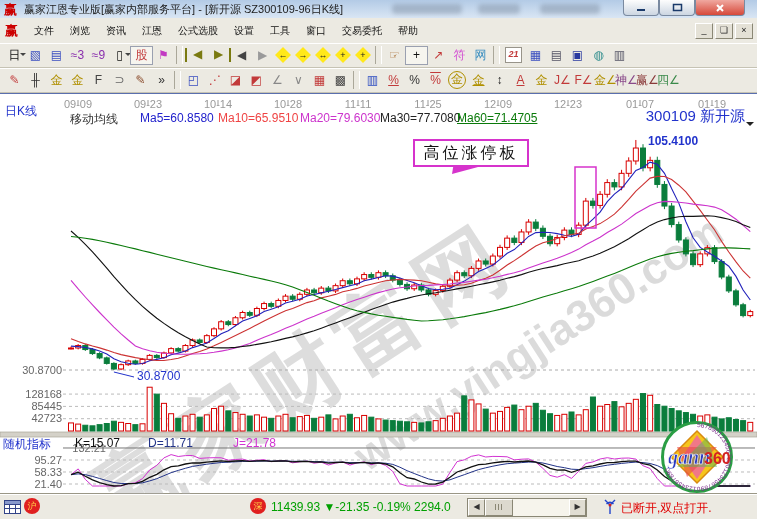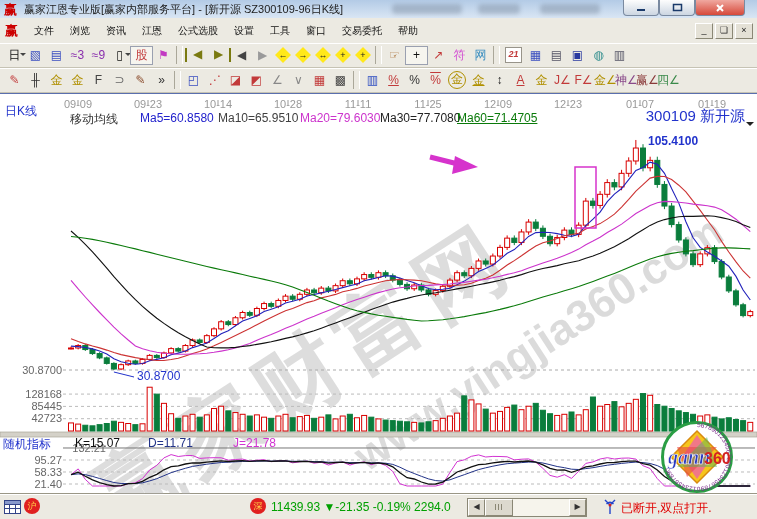--- a/index.html
+++ b/index.html
@@ -548,28 +548,29 @@
       <span class="dlabel" style="left: 568px;">12-23</span>
       <span class="dlabel" style="left: 640px;">01-07</span>
       <span class="dlabel" style="left: 712px;">01-19</span>
     </div>
 
   <div class="kline-label">日K线</div>
   <div class="ma-title">移动均线</div>
   <div class="hdr-row">
 
   <span class="malabel" style="color: rgb(34, 34, 204); left: 140px;">Ma5=60.8580</span>
-      <span class="malabel" style="color: #404040; left: 218px;">Ma10=65.9510</span>
+      <span class="malabel" style="color: #ef4444; left: 218px;">Ma10=65.9510</span>
       <span class="malabel" style="color: rgb(204, 51, 204); left: 300px;">Ma20=79.6030</span>
       <span class="malabel" style="color: rgb(34, 34, 34); left: 380px;">Ma30=77.7080</span>
       <span class="malabel" style="color: rgb(10, 122, 10); left: 457px; text-decoration: underline;">Ma60=71.4705</span>
     </div>
   <div class="stock-label">300109 新开源</div>
   <div class="stock-caret"></div>
 
+  <div class="anno-box">高位涨停板</div>
   <div class="peak-price">105.4100</div>
   <div class="low-price">30.8700</div>
 
   <div class="axis-wrap">
 
   <span class="axis-label" style="top: 270px;">30.8700</span>
       <span class="axis-label" style="top: 294px;">128168</span>
       <span class="axis-label" style="top: 306px;">85445</span>
       <span class="axis-label" style="top: 318px;">42723</span>
       <span class="axis-label" style="top: 348px; padding-left: 44px;">132.21</span>

